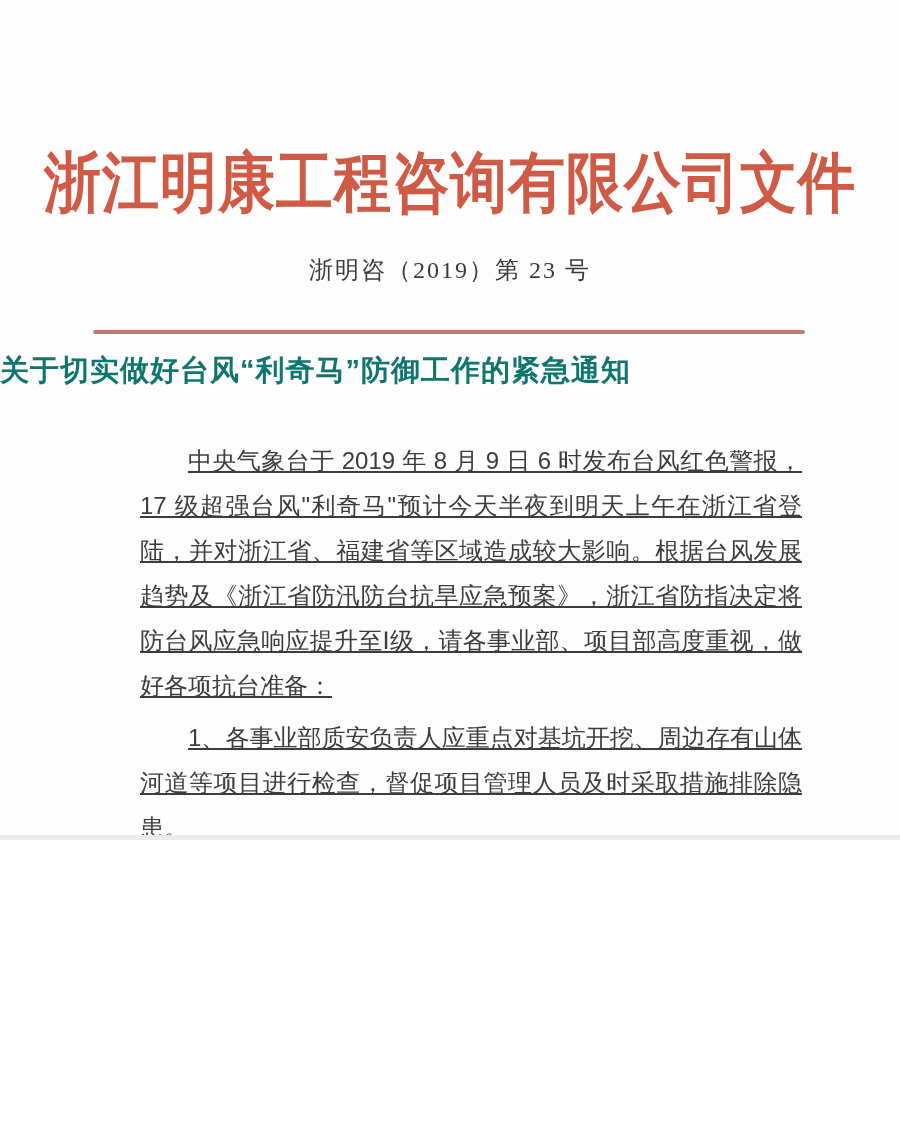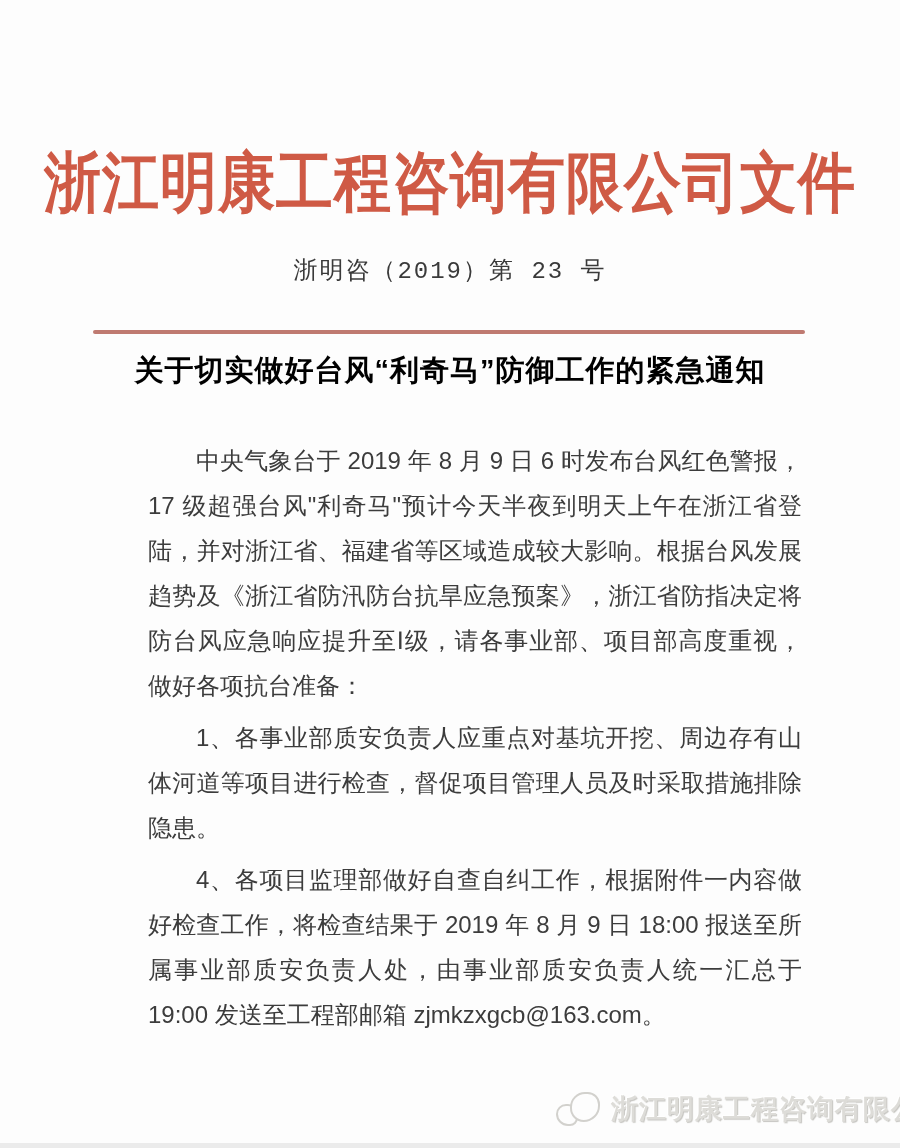--- a/index.html
+++ b/index.html
@@ -1,18 +1,18 @@
 <!DOCTYPE html>
 <html><head>
 <meta charset="utf-8">
 <style>
   html,body { margin:0; padding:0; background:#ffffff; }
   .page {
     position:relative;
-    width:900px; height:1148px;
+    width:900px; height:840px;
     background:#fdfdfd;
     overflow:hidden;
     font-family:"Liberation Sans", sans-serif;
   }
   
   .org-title {
     position:absolute;
     top:143px; left:0; width:100%;
     text-align:center;
     font-family:"Liberation Serif", serif;
@@ -22,53 +22,53 @@
     letter-spacing:1px;
     color:#cf5a45;
     transform:scaleY(1.15);
     transform-origin:center top;
     white-space:nowrap;
   }
   .doc-number {
     position:absolute;
     top:254px; left:0; width:100%;
     text-align:center;
-    font-family:Liberation Mono, monospace;
+    font-family:Liberation Serif, serif;
     font-size:24px;
     letter-spacing:2px;
     color:#3a3a3a;
   }
   .red-rule {
     position:absolute;
     left:93px; top:330px;
     width:712px; height:4px;
     background:#bf7a71;
     border-radius:2px;
   }
   .doc-title {
     position:absolute;
     top:351px; left:0; width:100%;
-    text-align:center;
     font-weight:bold;
     font-size:29px;
     letter-spacing:1px;
-    color:#000000;
+    color:#0f766e;
   }
   .body-text {
     position:absolute;
     left:140px; top:438px;
     width:662px;
     font-size:24px;
     line-height:45px;
     color:#3c3c3c;
     text-align:justify;
   }
   .body-text p {
-    margin:0 0 7px 8px;
+    margin:0 0 7px 0;
     text-indent:48px;
+    text-decoration:underline;
   }
   
   .watermark {
     position:absolute;
     left:556px; top:1090px;
     display:flex;
     align-items:center;
     gap:9px;
     white-space:nowrap;
   }

